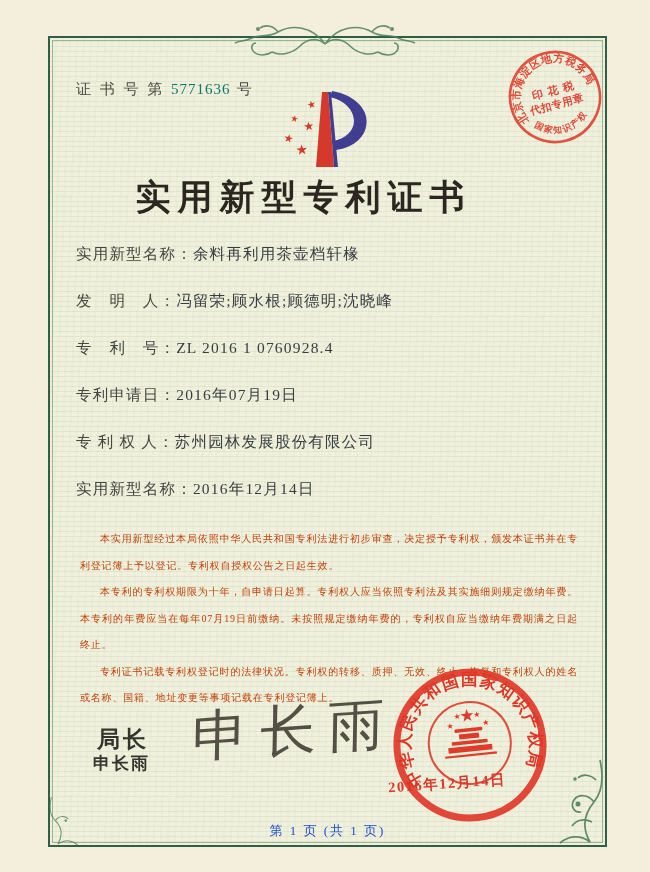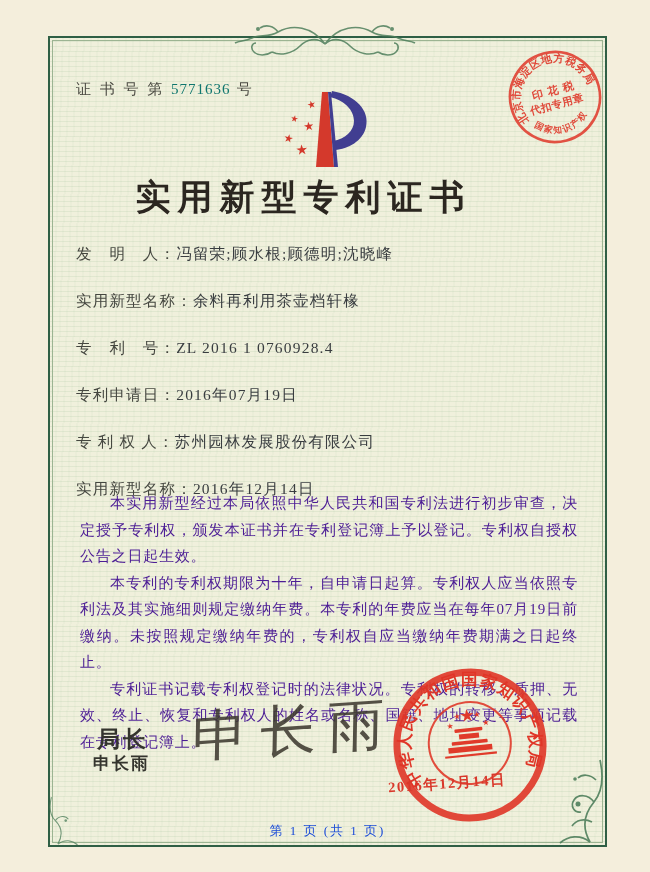--- a/index.html
+++ b/index.html
@@ -34,22 +34,22 @@
   .title{
     position:absolute;left:0;right:43px;top:174px;
     text-align:center;font-size:35px;font-weight:bold;color:#2b2620;
     letter-spacing:7px;
   }
   .fields{position:absolute;left:76px;top:244px;width:470px;}
   .field{font-size:15.5px;color:#3b3e3e;margin-bottom:25px;height:22px;letter-spacing:1.2px;white-space:nowrap;}
   .field .lab{color:#454740;}
   .field .val{color:#393d40;}
   .body-text{
-    position:absolute;left:80px;top:490px;width:498px;
-    font-size:15px;line-height:26.5px;color:#4c1d95;
+    position:absolute;left:80px;top:526px;width:498px;
+    font-size:10px;line-height:26.5px;color:#c2410c;
     text-align:justify;letter-spacing:0.8px;
   }
   .body-text p{margin:0;text-indent:2em;}
   .signoff-title{position:absolute;left:97px;top:724px;font-size:23px;color:#34342e;letter-spacing:3px;font-weight:bold;}
   .signoff-name{position:absolute;left:93px;top:752px;font-size:17px;color:#34342e;letter-spacing:2px;font-weight:bold;}
   .signature-script{
     position:absolute;left:192px;top:692px;width:240px;
     font-size:56px;color:#3f3b31;letter-spacing:12px;
     transform:rotate(-4deg) skewX(-5deg);opacity:.88;white-space:nowrap;
   }
@@ -126,24 +126,24 @@
     <text x="12" y="36" font-size="9" fill="#d4392c" transform="rotate(10 12 36)">★</text>
     <text x="26" y="46" font-size="12" fill="#d4392c" transform="rotate(-8 26 46)">★</text>
     <text x="5" y="56" font-size="11" fill="#d4392c" transform="rotate(12 5 56)">★</text>
     <text x="18" y="70" font-size="14" fill="#d4392c" transform="rotate(-5 18 70)">★</text>
   </svg>
 
   <div class="title">实用新型专利证书</div>
 
   <div class="fields">
     <div class="field">
+      <span class="lab">实用新型名称：</span><span class="val">余料再利用茶壶档轩椽</span>
+    </div>
+    <div class="field">
       <span class="lab">发　明　人：</span><span class="val">冯留荣;顾水根;顾德明;沈晓峰</span>
-    </div>
-    <div class="field">
-      <span class="lab">实用新型名称：</span><span class="val">余料再利用茶壶档轩椽</span>
     </div>
     <div class="field">
       <span class="lab">专　利　号：</span><span class="val">ZL 2016 1 0760928.4</span>
     </div>
     <div class="field">
       <span class="lab">专利申请日：</span><span class="val">2016年07月19日</span>
     </div>
     <div class="field">
       <span class="lab">专 利 权 人：</span><span class="val">苏州园林发展股份有限公司</span>
     </div>

